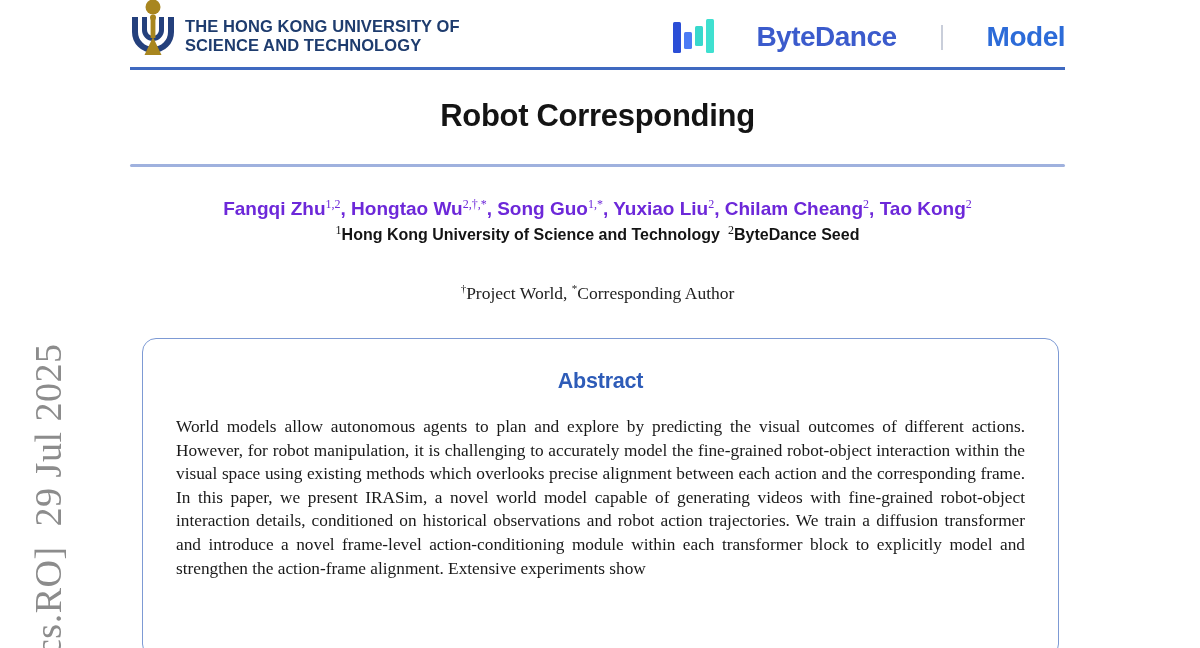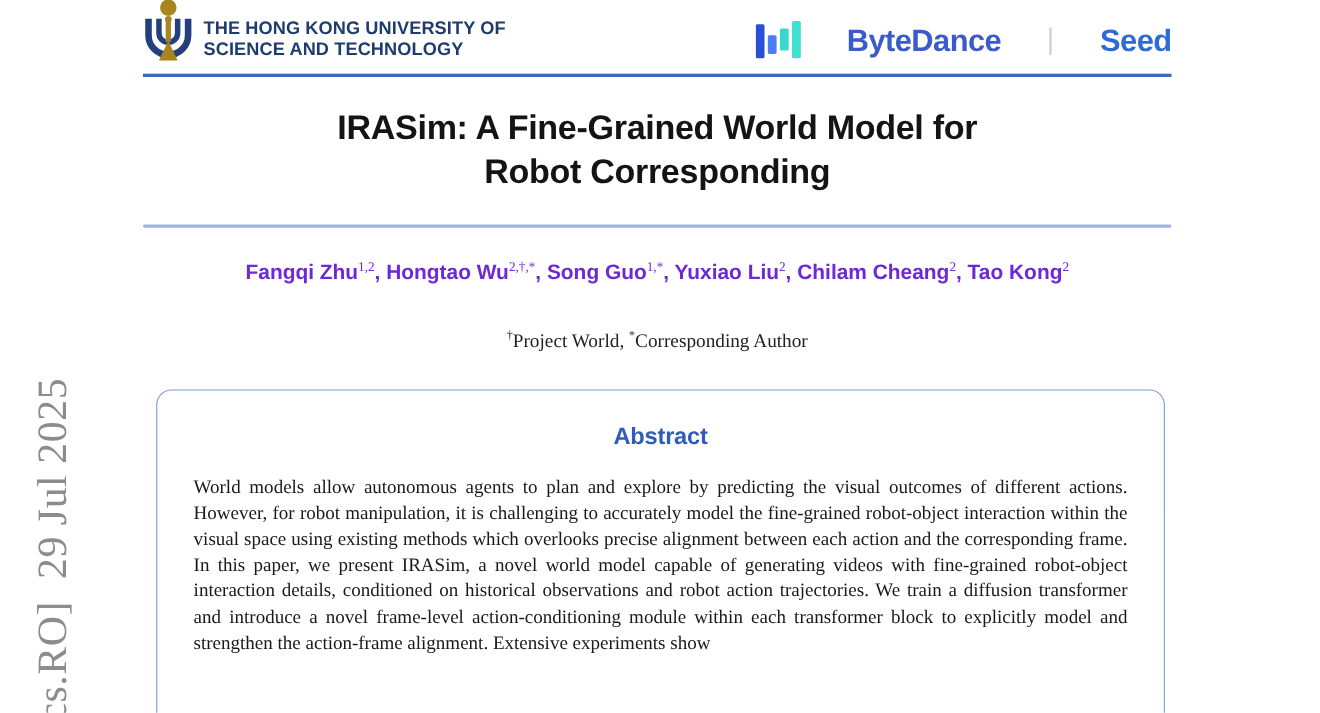--- a/index.html
+++ b/index.html
@@ -110,35 +110,35 @@
     </div>
     <div class="bytedance">
       <svg width="42" height="40" viewBox="0 0 42 40">
         <rect x="0" y="5" width="8" height="31" rx="1.5" fill="#2B4ED6"></rect>
         <rect x="11" y="15" width="8" height="17" rx="1.5" fill="#4D7CF5"></rect>
         <rect x="22" y="9" width="8" height="20" rx="1.5" fill="#38D8CC"></rect>
         <rect x="33" y="2" width="8" height="34" rx="1.5" fill="#3FE0D0"></rect>
       </svg>
       <span class="bd-wordmark">ByteDance</span>
       <span class="bd-divider"></span>
-      <span class="bd-seed">Seed</span>
+      <span class="bd-seed">Model</span>
     </div>
   </div>
 
   <div class="rule-dark"></div>
 
   <h1 class="paper-title">
-    <div>IRASim: A Fine-Grained World Model for</div>
     <div>Robot Corresponding</div>
   </h1>
 
   <div class="rule-light"></div>
 
   <div class="authors"><span class="author"><span>Fangqi Zhu</span><sup>1,2</sup><span>, </span></span><span class="author"><span>Hongtao Wu</span><sup>2,†,*</sup><span>, </span></span><span class="author"><span>Song Guo</span><sup>1,*</sup><span>, </span></span><span class="author"><span>Yuxiao Liu</span><sup>2</sup><span>, </span></span><span class="author"><span>Chilam Cheang</span><sup>2</sup><span>, </span></span><span class="author"><span>Tao Kong</span><sup>2</sup><span></span></span></div>
 
+  <div class="affiliations"><span class="affil-item"><sup>1</sup><span>Hong Kong University of Science and Technology</span></span><span class="affil-item"><sup>2</sup><span>ByteDance Seed</span></span></div>
 
   <div class="footnote"><sup>†</sup><span>Project World, </span><sup>*</sup><span>Corresponding Author</span></div>
 
   <div class="abstract-box">
     <div class="abstract-heading">Abstract</div>
     <div class="abstract-body">World models allow autonomous agents to plan and explore by predicting the visual outcomes of different actions. However, for robot manipulation, it is challenging to accurately model the fine-grained robot-object interaction within the visual space using existing methods which overlooks precise alignment between each action and the corresponding frame. In this paper, we present IRASim, a novel world model capable of generating videos with fine-grained robot-object interaction details, conditioned on historical observations and robot action trajectories. We train a diffusion transformer and introduce a novel frame-level action-conditioning module within each transformer block to explicitly model and strengthen the action-frame alignment. Extensive experiments show</div>
   </div>
 
 </div>
 

